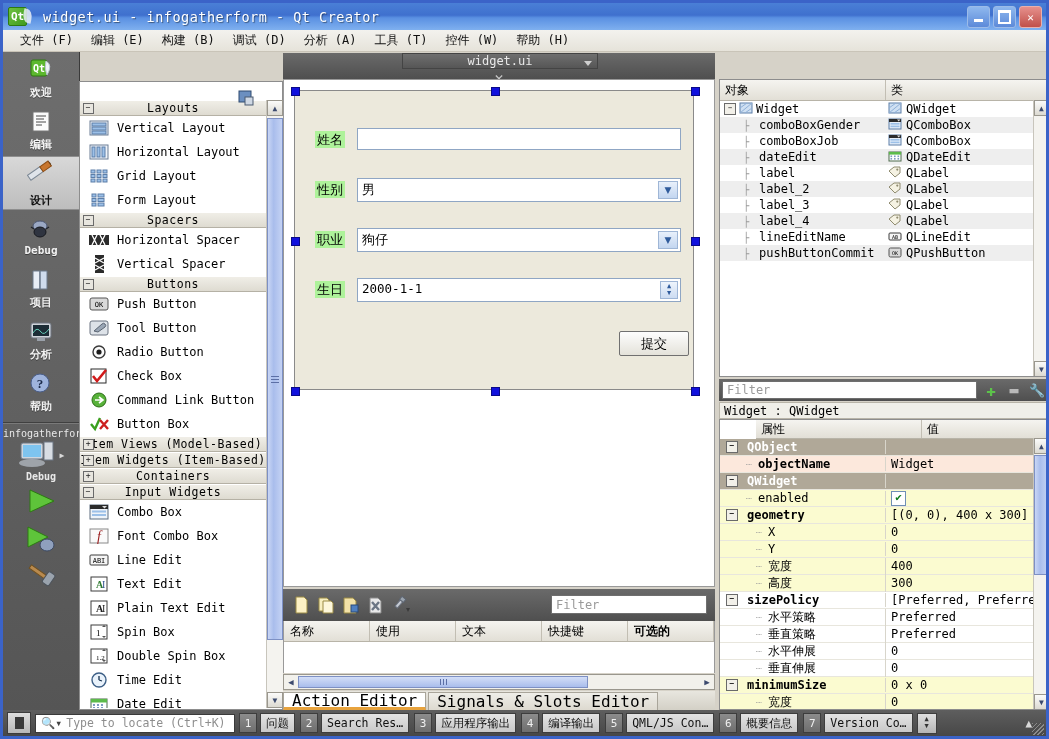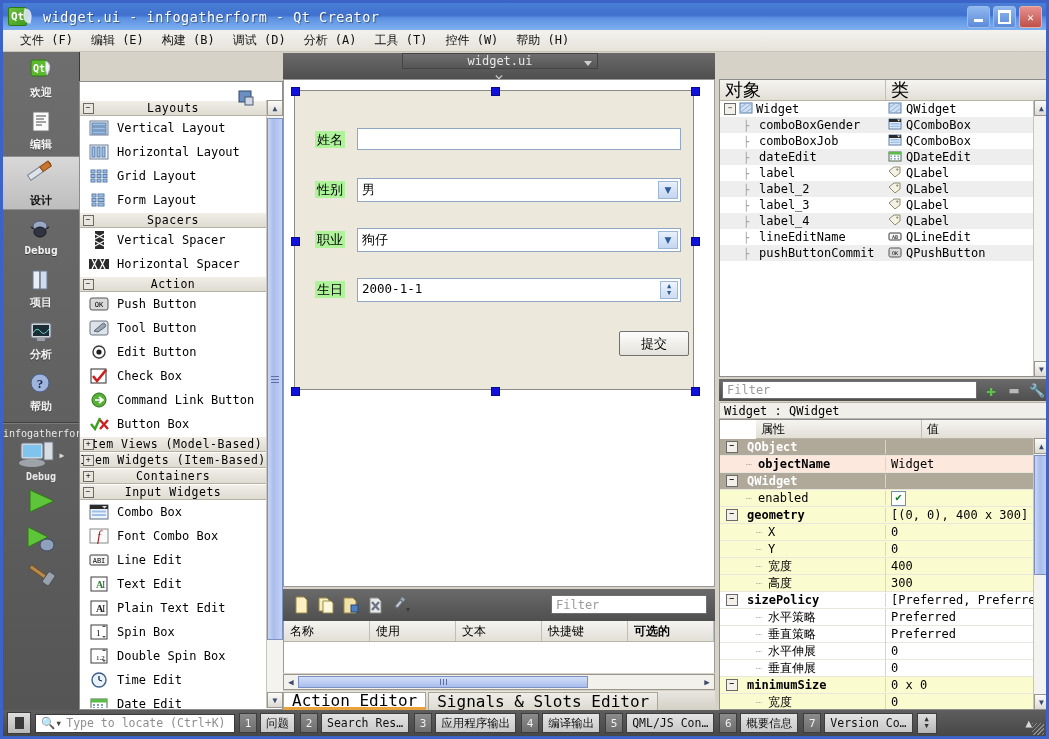--- a/index.html
+++ b/index.html
@@ -138,21 +138,21 @@
     background:linear-gradient(180deg,#e8e6df,#d3d0c6);display:flex;align-items:flex-end;}
   .tab{height:18px;padding:0 8px;display:flex;align-items:center;font-size:16px;color:#000;
     border:1px solid #a9a59a;border-bottom:none;background:linear-gradient(180deg,#efeee9,#ddd9cf);
     margin-right:2px;box-sizing:border-box;}
   .tab.sel{background:#ffffff;border-bottom:3px solid #e8a33d;}
 
   
   .objins{position:absolute;left:716px;top:76px;width:331px;height:298px;background:#fff;
     border:1px solid #8d8d8d;box-sizing:border-box;overflow:hidden;}
   .oi-hdr{display:flex;height:20px;background:linear-gradient(180deg,#f5f4f0,#e2dfd6);
-    border-bottom:1px solid #b8b4a8;font-size:18px;align-items:center;}
+    border-bottom:1px solid #b8b4a8;font-size:12px;align-items:center;}
   .oi-hdr div{padding-left:5px;height:100%;display:flex;align-items:center;
     border-right:1px solid #c2beb3;box-sizing:border-box;}
   .oi-row{display:flex;height:16px;font-size:12px;align-items:center;
     font-family:"DejaVu Sans Mono",monospace;}
   .oi-row.alt{background:#eeeeee;}
   .oi-c1{width:166px;display:flex;align-items:center;gap:3px;padding-left:4px;box-sizing:border-box;}
   .oi-c2{flex:1;display:flex;align-items:center;gap:4px;padding-left:2px;}
   .treeline{width:14px;color:#9a9a9a;font-size:10px;text-align:center;}
   .oi-scroll{position:absolute;right:0;top:20px;width:15px;height:277px;background:#f4f3ef;
     border-left:1px solid #c8c5bc;}
@@ -410,43 +410,43 @@
           </svg>
         </span>
         <span>Form Layout</span>
       </div>
       <div class="cat">
         <span class="exp">−</span>
         <span>Spacers</span>
       </div>
       <div class="witem">
         <span class="wico">
+          <svg width="22" height="16">
+            <rect x="1" y="3" width="20" height="10" fill="#2b2b2b"></rect>
+            <g stroke="#ffffff" stroke-width="1.3">
+              <path d="M4 3 L9 13 M9 3 L4 13 M12 3 L17 13 M17 3 L12 13"></path>
+            </g>
+          </svg>
+        </span>
+        <span>Horizontal Spacer</span>
+      </div>
+      <div class="witem">
+        <span class="wico">
           <svg width="16" height="20">
             <rect x="4" y="1" width="9" height="18" fill="#2b2b2b"></rect>
             <g stroke="#ffffff" stroke-width="1.2">
               <path d="M4 4 L13 9 M13 4 L4 9 M4 11 L13 16 M13 11 L4 16"></path>
             </g>
           </svg>
         </span>
         <span>Vertical Spacer</span>
       </div>
-      <div class="witem">
-        <span class="wico">
-          <svg width="22" height="16">
-            <rect x="1" y="3" width="20" height="10" fill="#2b2b2b"></rect>
-            <g stroke="#ffffff" stroke-width="1.3">
-              <path d="M4 3 L9 13 M9 3 L4 13 M12 3 L17 13 M17 3 L12 13"></path>
-            </g>
-          </svg>
-        </span>
-        <span>Horizontal Spacer</span>
-      </div>
       <div class="cat">
         <span class="exp">−</span>
-        <span>Action</span>
+        <span>Buttons</span>
       </div>
       <div class="witem">
         <span class="wico">
           <svg width="20" height="16">
             <rect x="1" y="2" width="18" height="12" rx="2" fill="#d9d9d9" stroke="#555"></rect>
             <text x="10" y="11" font-size="7" text-anchor="middle" font-family="monospace">OK</text>
           </svg>
         </span>
         <span>Push Button</span>
       </div>
@@ -459,21 +459,21 @@
         </span>
         <span>Tool Button</span>
       </div>
       <div class="witem">
         <span class="wico">
           <svg width="20" height="16">
             <circle cx="10" cy="8" r="6" fill="#fafafa" stroke="#3a3a3a" stroke-width="1.4"></circle>
             <circle cx="10" cy="8" r="2.6" fill="#1d1d1d"></circle>
           </svg>
         </span>
-        <span>Edit Button</span>
+        <span>Radio Button</span>
       </div>
       <div class="witem">
         <span class="wico">
           <svg width="20" height="16">
             <rect x="2" y="1" width="15" height="14" fill="#fff" stroke="#2b2b2b"></rect>
             <path d="M4 8 L8 13 L17 2" stroke="#d11a1a" stroke-width="2.6" fill="none"></path>
           </svg>
         </span>
         <span>Check Box</span>
       </div>

